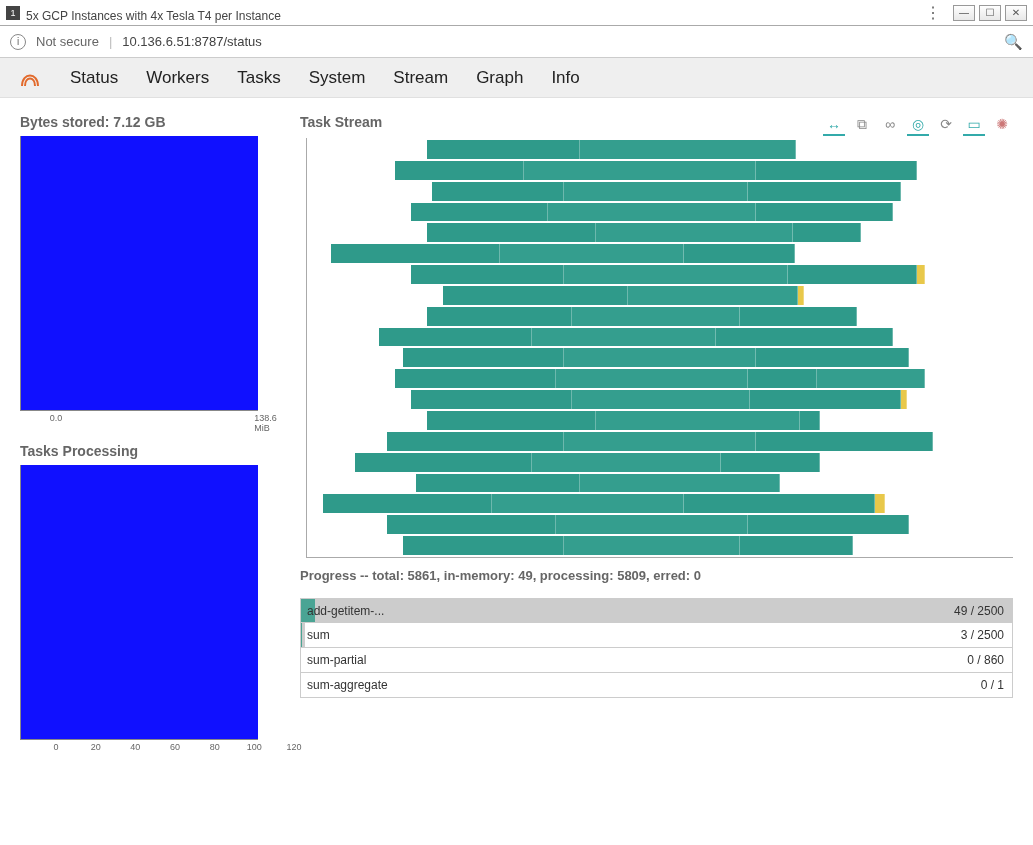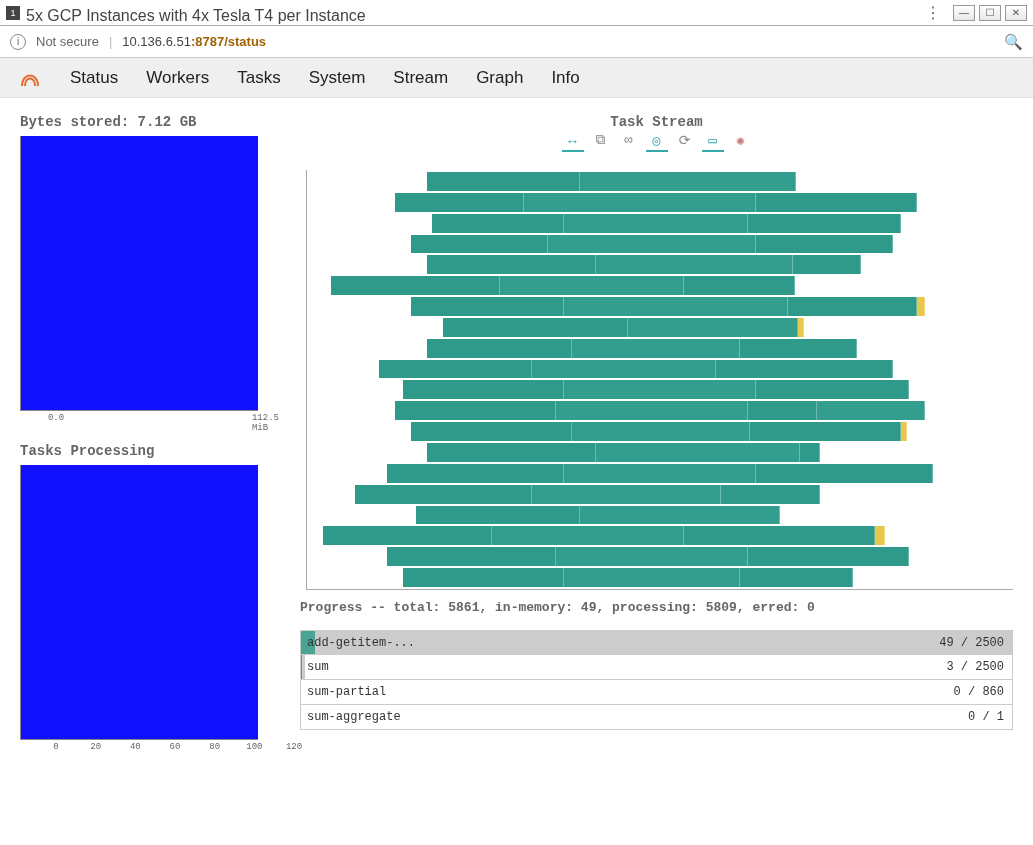--- a/index.html
+++ b/index.html
@@ -1,54 +1,54 @@
 <!DOCTYPE html>
 <html><head>
 <meta charset="utf-8">
 <style>
   * { box-sizing: border-box; margin: 0; padding: 0; }
   body { font-family: Arial, Helvetica, sans-serif; font-size: 13px; color: #333; background: #fff; width: 1033px; height: 845px; overflow: hidden; }
 
   
   .titlebar { height: 26px; background: #fff; border-bottom: 1px solid #aaa; display: flex; align-items: center; padding: 0 6px; }
   .titlebar .favicon { width: 14px; height: 14px; background: #444; color: #fff; font-size: 9px; display: inline-flex; align-items: center; justify-content: center; margin-right: 6px; }
-  .titlebar .title { font-size: 16px; color: #444; flex: 1; margin-top: 6px; }
+  .titlebar .title { font-size: 12px; color: #444; flex: 1; margin-top: 6px; }
   .titlebar .dots { font-size: 16px; color: #666; margin-right: 12px; cursor: default; }
   .titlebar .winctrls { display: flex; gap: 4px; }
   .titlebar .winbtn { width: 22px; height: 16px; border: 1px solid #999; background: linear-gradient(#fefefe,#e8e8e8); font-size: 10px; display: inline-flex; align-items: center; justify-content: center; color: #555; }
 
   
   .urlbar { height: 32px; background: #fff; border-bottom: 1px solid #ccc; display: flex; align-items: center; padding: 0 10px; gap: 10px; font-size: 13px; color: #555; }
   .urlbar .info-icon { width: 16px; height: 16px; border: 1px solid #888; border-radius: 50%; display: inline-flex; align-items: center; justify-content: center; font-size: 10px; color: #666; }
   .urlbar .secure { color: #666; }
   .urlbar .sep { color: #bbb; }
   .urlbar .host { color: #444; }
-  .urlbar .path { color: #a16207; font-weight: bold; }
+  .urlbar .path { color: #404040; }
   .urlbar .spacer { flex: 1; }
   .urlbar .zoom-icon { font-size: 15px; color: #555; }
 
   
   .navbar { height: 40px; background: #efefef; border-bottom: 1px solid #e0e0e0; display: flex; align-items: center; padding: 0 18px; gap: 28px; font-size: 17px; }
   .navbar .logo { width: 24px; height: 24px; color: #e26a2c; }
   .navbar .tab { color: #222; }
 
   
-  .main { display: grid; grid-template-columns: 270px 1fr; gap: 10px; padding: 16px 20px; height: calc(845px - 26px - 32px - 40px); font-family: Liberation Mono, monospace; }
+  .main { display: grid; grid-template-columns: 270px 1fr; gap: 10px; padding: 16px 20px; height: calc(845px - 26px - 32px - 40px); }
 
   
   .left { display: flex; flex-direction: column; gap: 14px; }
   .panel-title { font-size: 14px; font-weight: bold; color: #666; margin-bottom: 6px; }
   .barbox { width: 238px; height: 275px; background: #f8f8f8; position: relative; border-left: 1px solid #888; border-bottom: 1px solid #888; }
   .barbox .fill { position: absolute; inset: 0; background: #1010ff; }
   .axis-x { position: relative; height: 18px; font-size: 9px; color: #666; }
   .axis-x span { position: absolute; top: 2px; transform: translateX(-50%); margin-left: 36px; }
 
   
   .right { display: flex; flex-direction: column; }
-  .stream-head { display: flex; align-items: center; margin-bottom: 18px; flex-direction: column; }
+  .stream-head { display: flex; margin-bottom: 2px; }
   .stream-head .panel-title { flex: 1; margin: 0; }
   .tools { display: flex; align-items: center; gap: 6px; }
   .tool { width: 22px; height: 22px; display: inline-flex; align-items: center; justify-content: center; color: #888; font-size: 14px; border-bottom: 2px solid transparent; }
   .tool.active { color: #3aa; border-bottom-color: #3aa; }
   .tool.bokeh { color: #c77; }
 
   
   .stream { border-left: 1px solid #aaa; border-bottom: 1px solid #aaa; height: 420px; margin-left: 6px; position: relative; background: #fff; }
   .rows { position: absolute; left: 0; right: 0; top: 2px; bottom: 2px; display: flex; flex-direction: column; gap: 2px; }
   .trow { flex: 1; position: relative; }
@@ -112,21 +112,21 @@
 <div class="main">
 
   <div class="left">
     <div>
       <div class="panel-title">Bytes stored: 7.12 GB</div>
       <div class="barbox">
         <div class="fill"></div>
       </div>
       <div class="axis-x" style="width:238px">
         <span style="left:0">0.0</span>
-        <span style="left:88%">112.5 MiB</span>
+        <span style="left:88%">138.6 MiB</span>
       </div>
     </div>
 
     <div>
       <div class="panel-title">Tasks Processing</div>
       <div class="barbox">
         <div class="fill"></div>
       </div>
       <div class="axis-x" id="tasks-axis" style="width:238px">
           <span style="left: 0%;">0</span>

